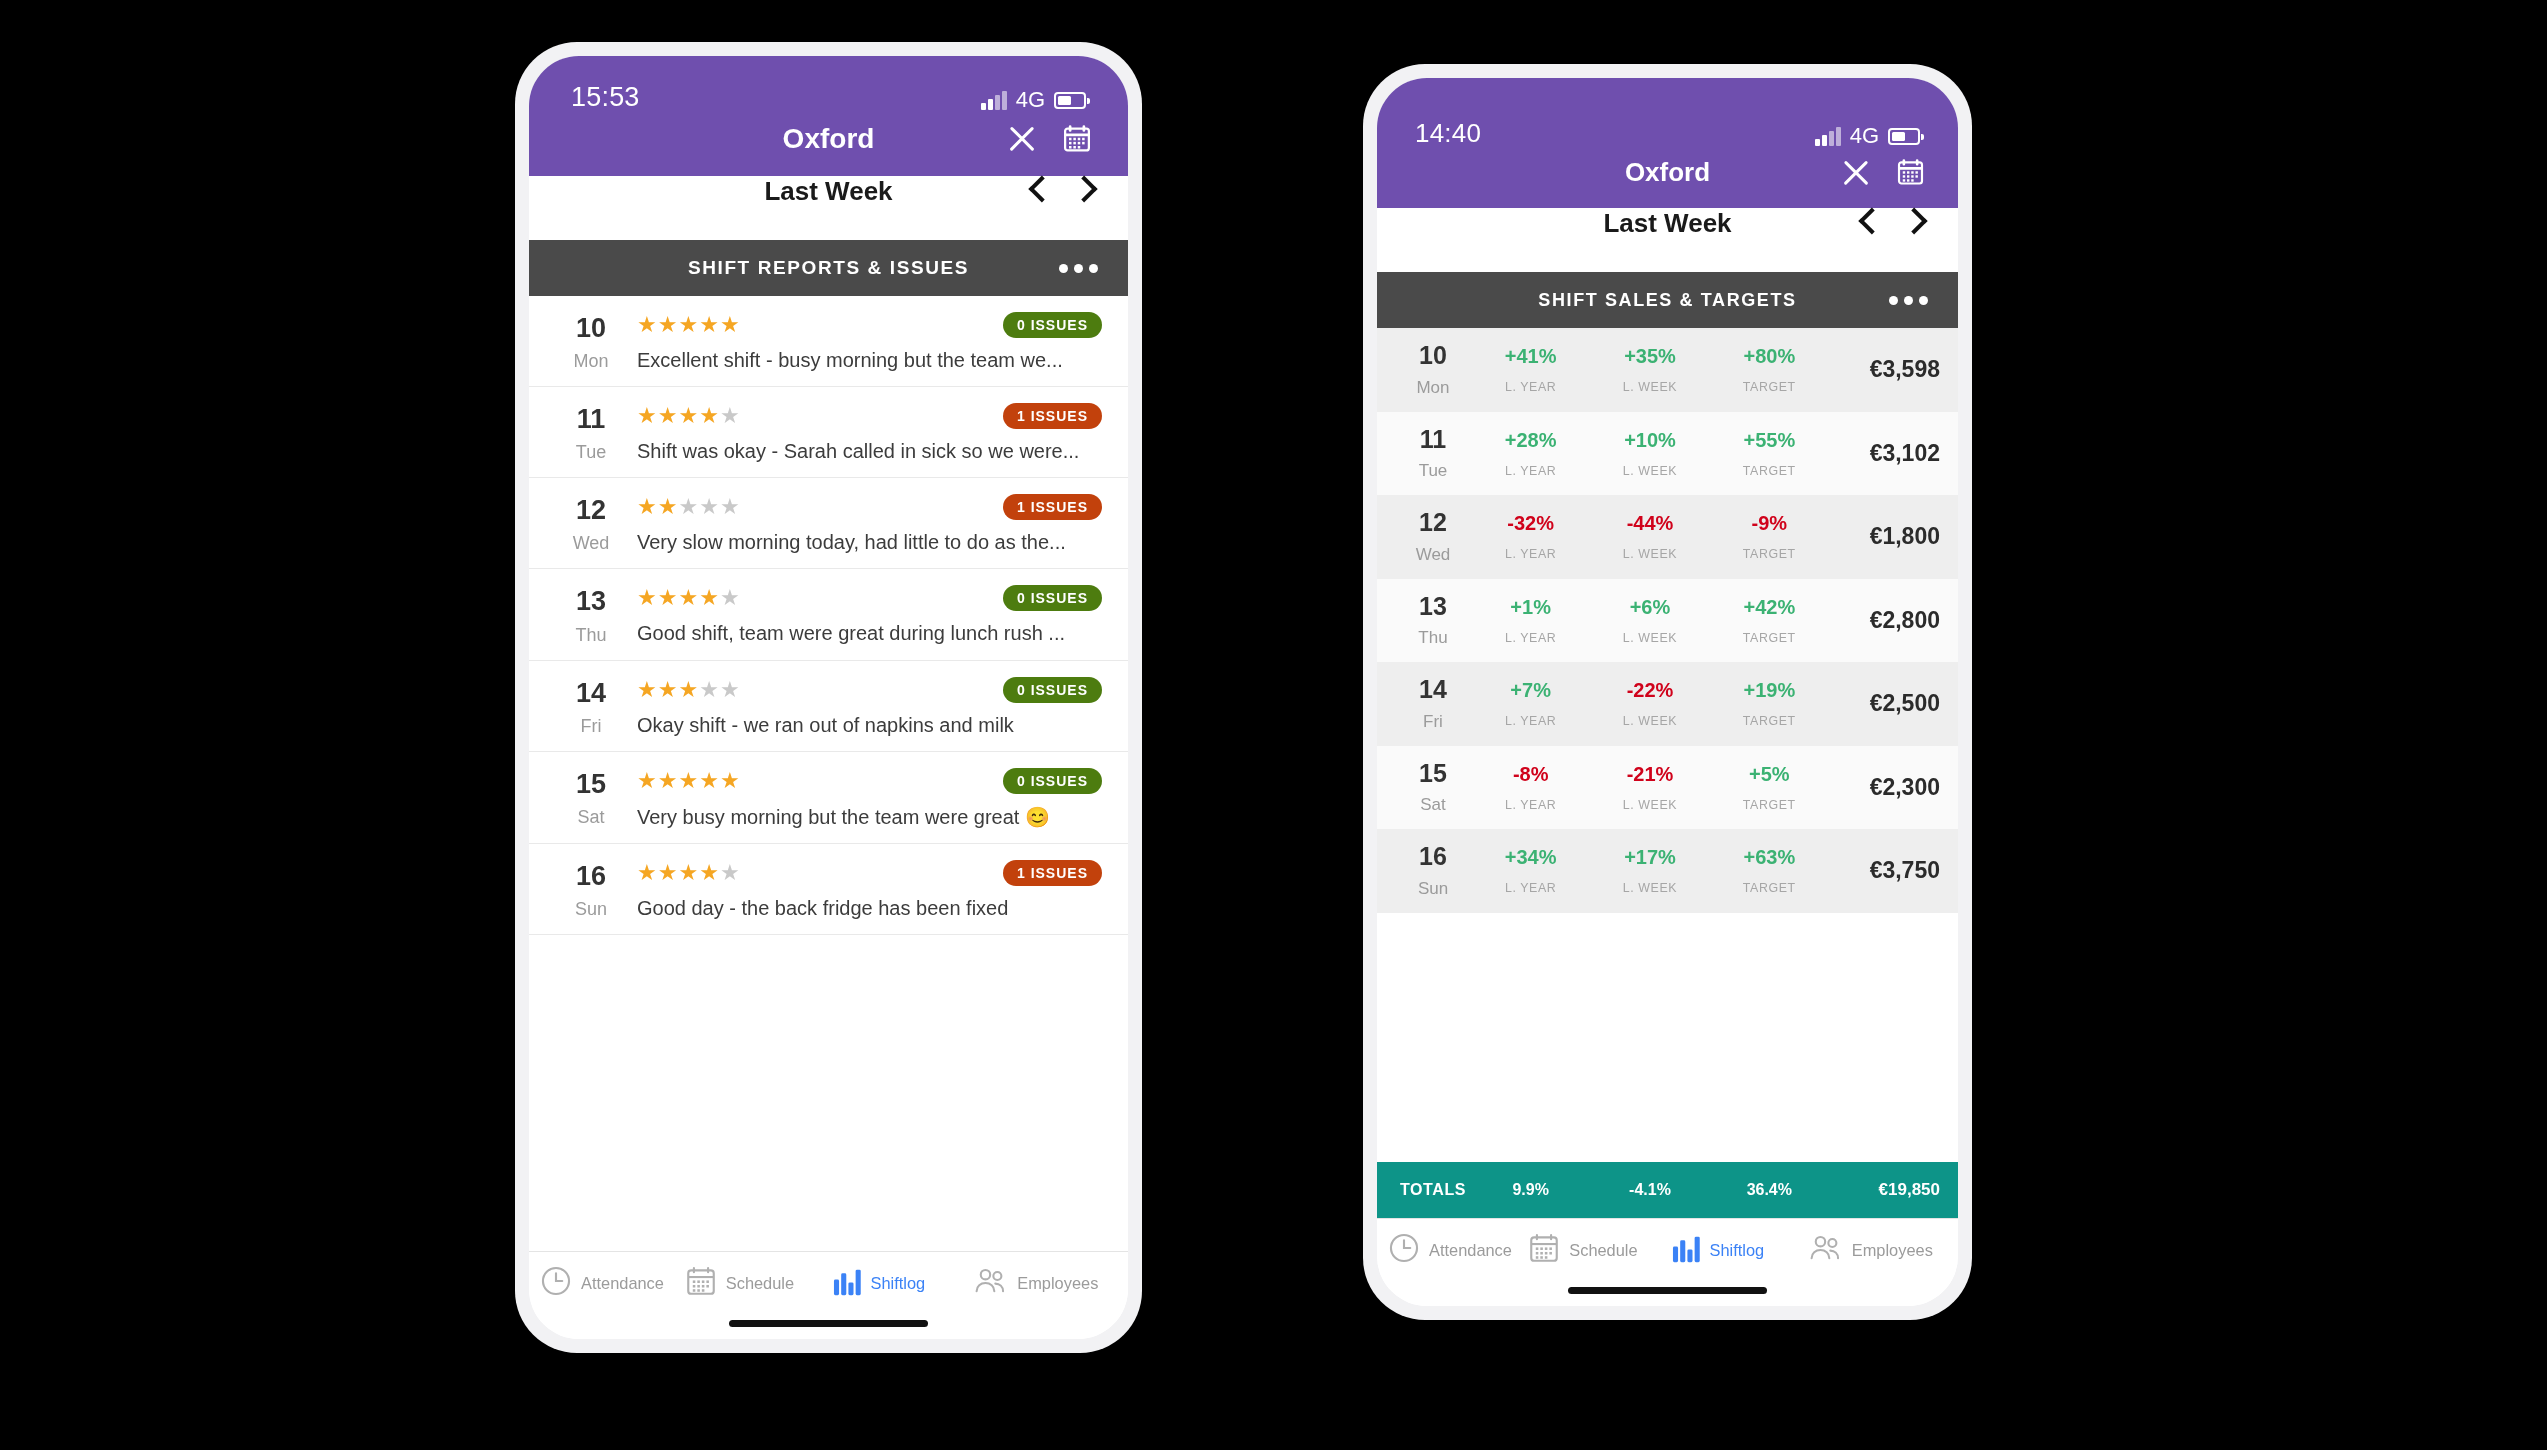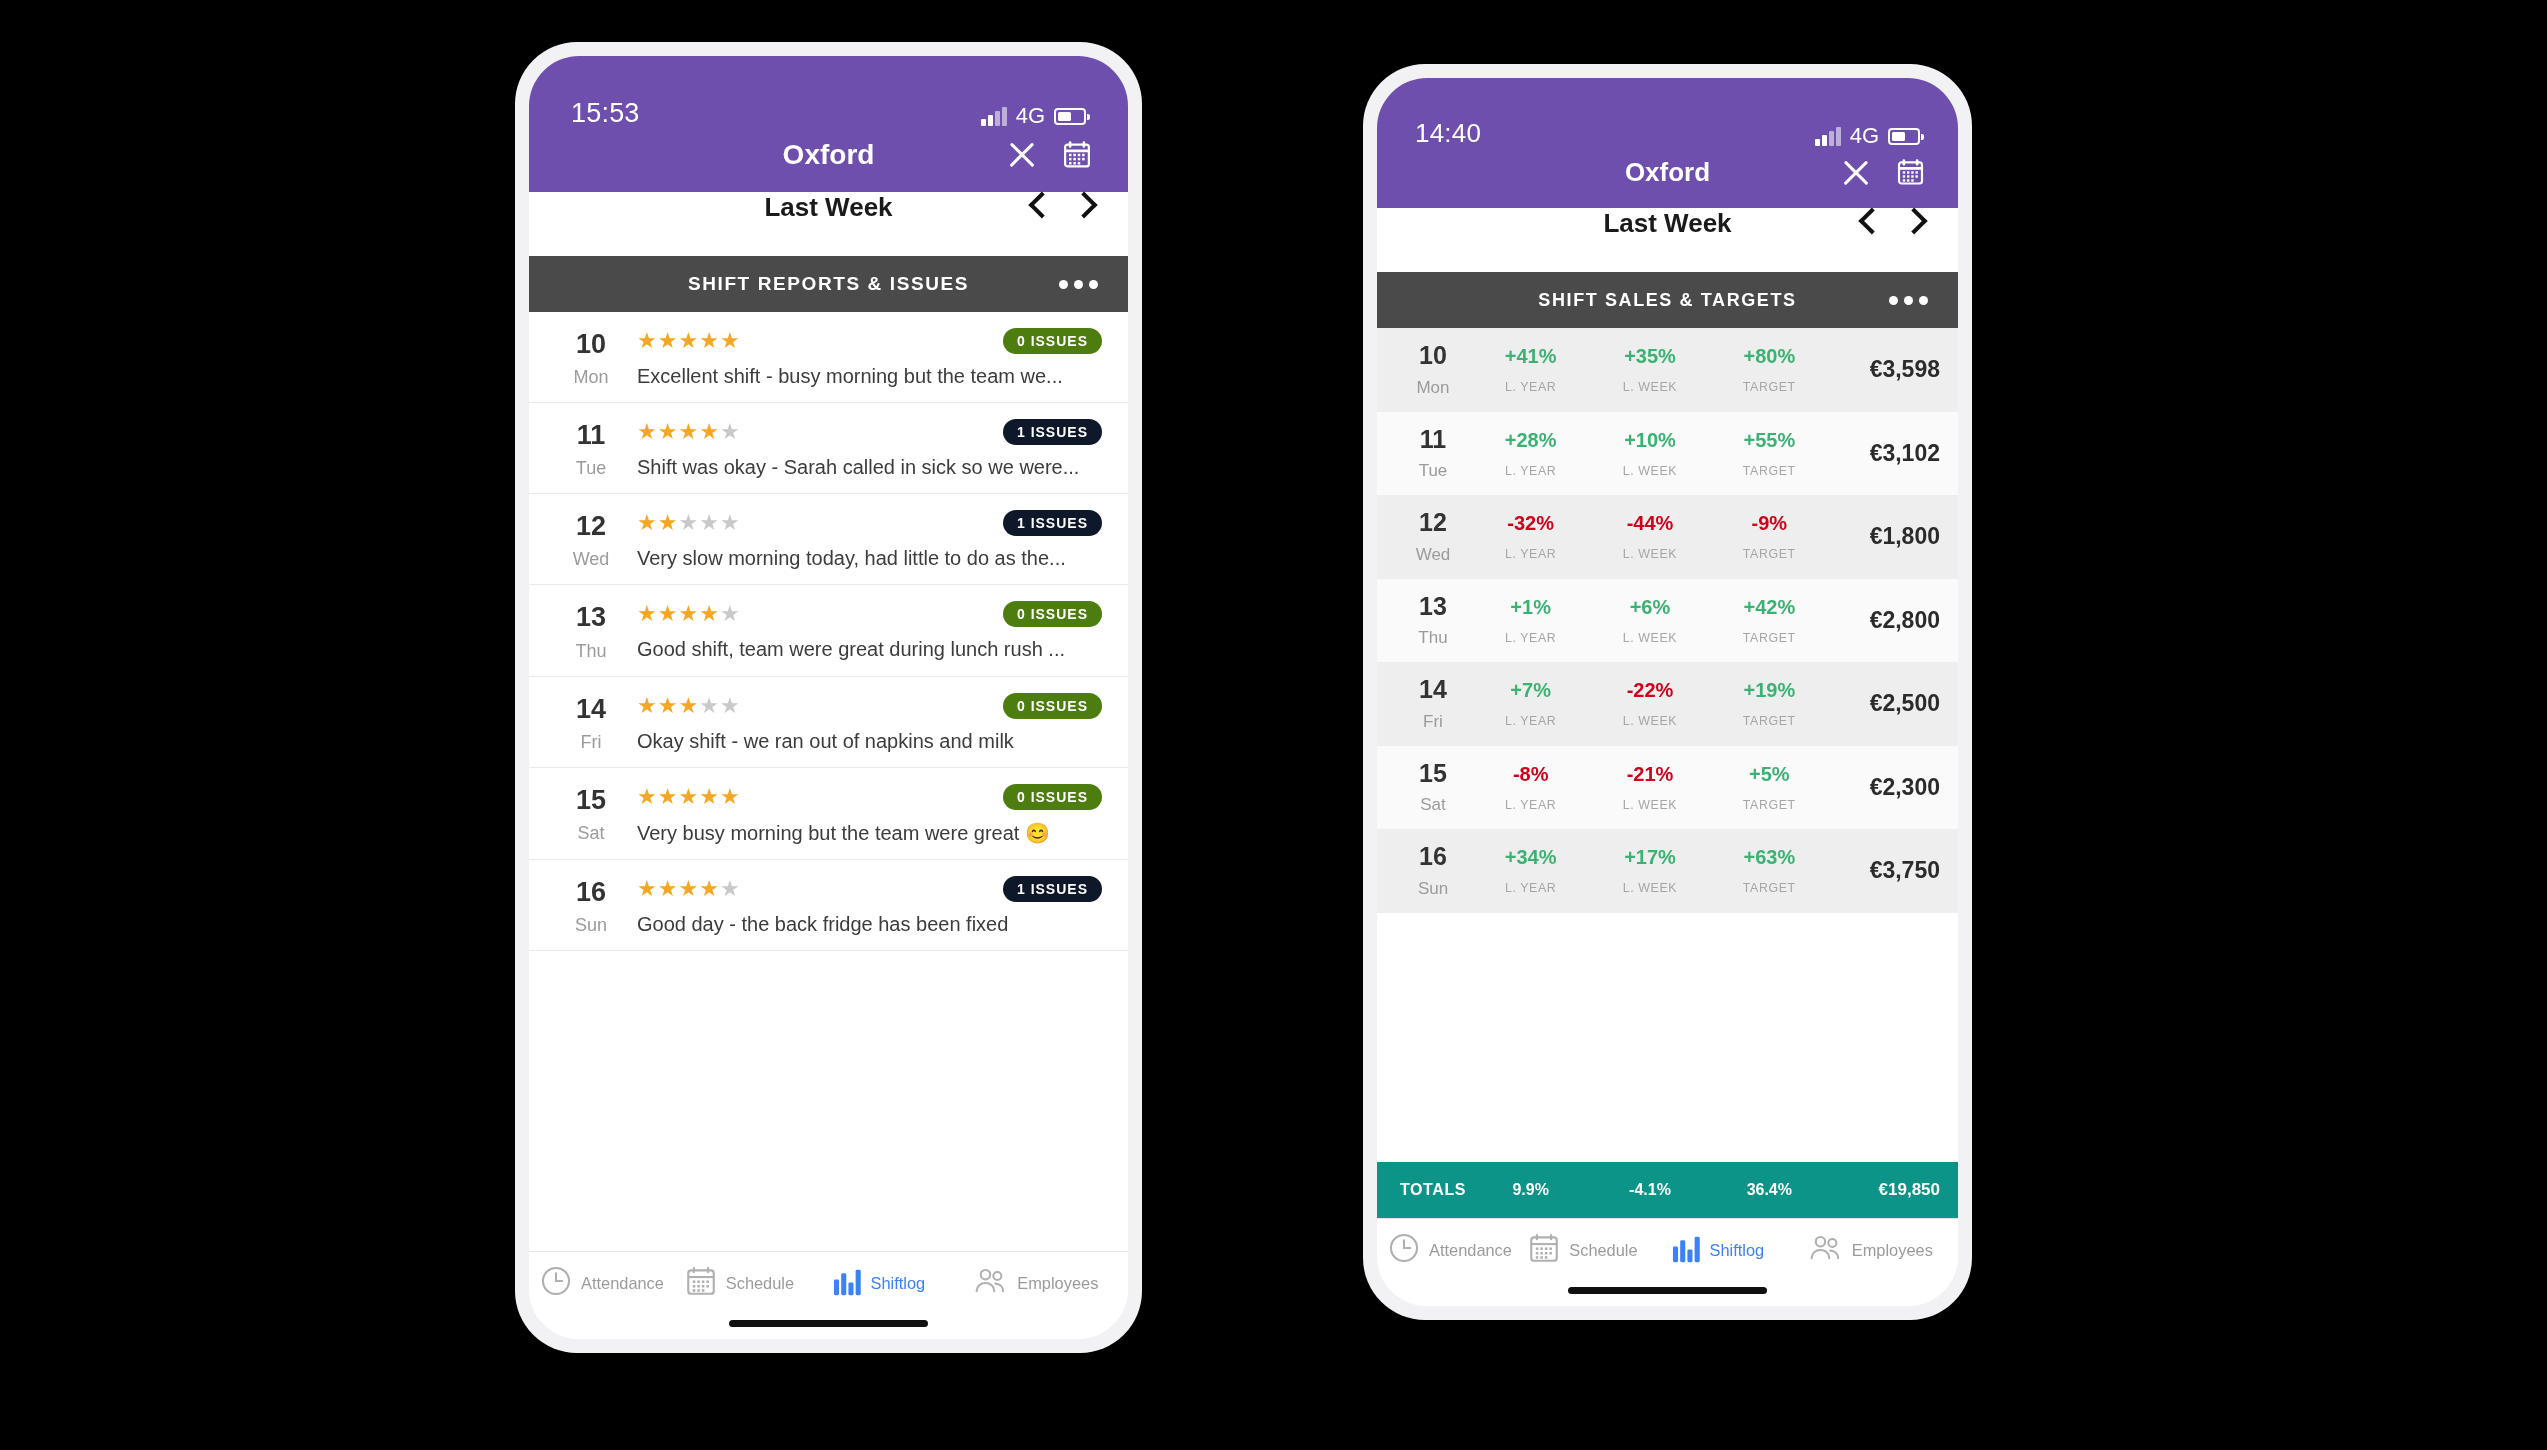--- a/index.html
+++ b/index.html
@@ -32,21 +32,21 @@
     flex-direction: column;
   }
 
   
   .statusbar {
     background: #6f4fae;
     color: #fff;
     display: flex;
     align-items: flex-end;
     justify-content: space-between;
-    padding: 28px 42px 4px 42px;
+    padding: 12px 42px 4px 42px;
     flex: 0 0 auto;
   }
   .phone-right .statusbar { padding: 26px 38px 4px 38px; }
   .status-time { font-size: 27px; font-weight: 400; letter-spacing: 0.2px; }
   .phone-right .status-time { font-size: 26px; }
   .status-right { display: flex; align-items: center; gap: 9px; margin-top: 19px; }
   .signal { display: flex; align-items: flex-end; gap: 2.5px; height: 19px; }
   .signal i { display: block; width: 4.5px; background: #fff; border-radius: 1px; }
   .signal i:nth-child(1){ height: 7px; }
   .signal i:nth-child(2){ height: 11px; }
@@ -135,21 +135,21 @@
   .rrow-main { flex:1 1 auto; padding-left: 10px; min-width:0; }
   .rr-top { display:flex; align-items:center; }
   .stars { font-size: 22px; letter-spacing: 1px; line-height:1; color:#f5a623; }
   .stars .off { color:#c9c9c9; }
   .badge {
     margin-left:auto; border-radius: 14px; color:#fff;
     font-size: 14px; font-weight:700; letter-spacing: 1px;
     padding: 5px 14px 5px 14px; white-space:nowrap;
   }
   .badge.zero { background:#4d7c0f; }
-  .badge.some { background:#0f172a; }
+  .badge.some { background:#c2410c; }
   .rr-text {
     margin-top: 11px; font-size: 20px; color:#3c3c3c;
     white-space:nowrap; overflow:hidden; text-overflow:ellipsis;
   }
 
   
   .srow { display:flex; align-items:center; padding: 14px 18px; }
   .srow.alt { background:#eeeeee; }
   .srow.plain { background:#fafafa; }
   .s-date { width: 76px; flex:0 0 76px; text-align:center; }

